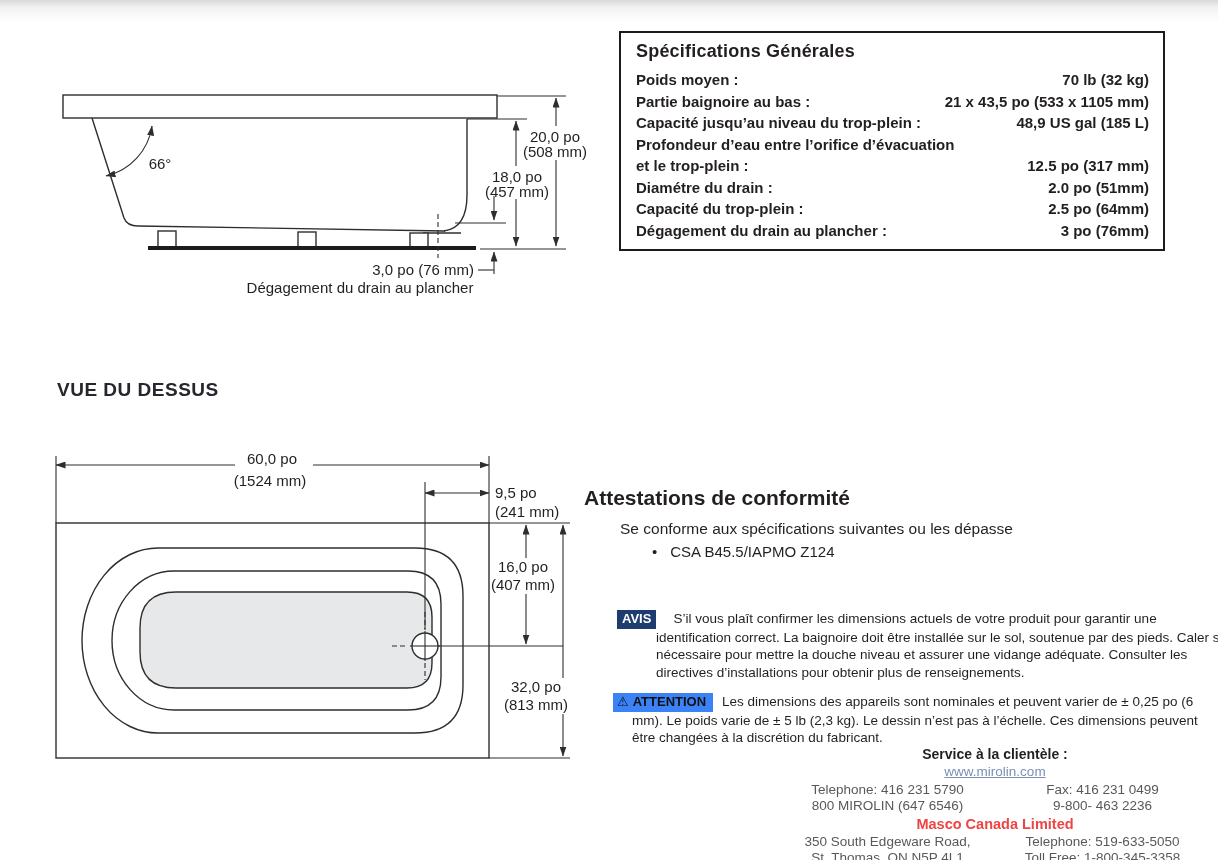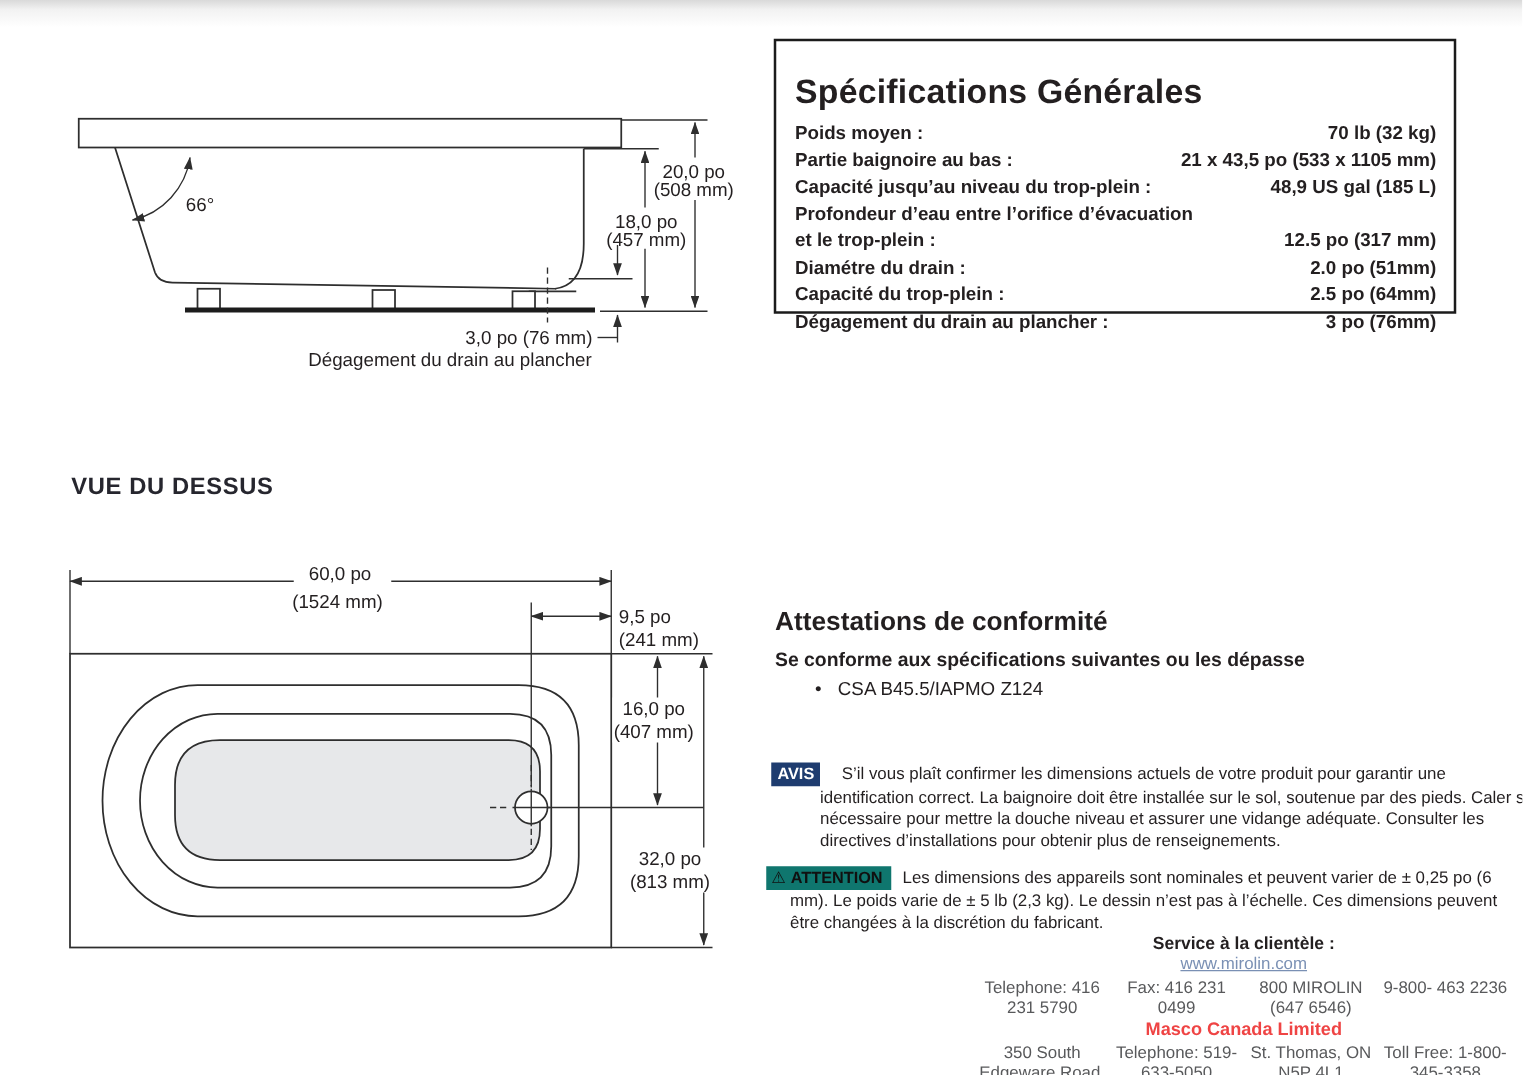--- a/index.html
+++ b/index.html
@@ -11,21 +11,21 @@
     position:absolute; left:0; top:0; width:100%; height:22px;
     background:linear-gradient(to bottom, #d9d9d9 0%, #f2f2f2 35%, #ffffff 100%);
   }
 
   
   .spec-box {
     position:absolute; left:619px; top:31px; width:546px; height:220px;
     border:2px solid #1b1b1b; box-sizing:border-box; background:#fff;
     padding:7px 14px 0 15px;
   }
-  .spec-title { font-size:27px; font-weight:bold; letter-spacing:0.2px; margin:18px 0 7px 0; }
+  .spec-title { font-size:18px; font-weight:bold; letter-spacing:0.2px; margin:1px 0 7px 0; }
   .spec-row {
     display:flex; justify-content:space-between; align-items:flex-end;
     font-size:15px; font-weight:bold; line-height:21.5px;gap:44px;
   }
   .spec-row .lbl { white-space:pre-line; }
   .spec-row .val { white-space:nowrap; padding-left:10px; }
 
   
   svg.drawing { position:absolute; overflow:visible; }
   svg.side { left:40px; top:80px; }
@@ -38,54 +38,54 @@
   .dash2{ stroke-dasharray:5 3; }
   .grayfill { fill:#e7e8ea; stroke:#2e2e2e; stroke-width:1.4; }
   .mask { fill:#ffffff; }
 
   .vue-heading {
     position:absolute; left:57px; top:379px;
     font-size:19px; font-weight:bold; letter-spacing:0.5px; color:#26262e;
   }
 
   
-  .attest-title { position:absolute; left:620px; top:486px; font-size:21px; font-weight:bold; }
-  .attest-sub   { position:absolute; left:620px; top:520px; font-size:15.5px; font-weight:bold; }
+  .attest-title { position:absolute; left:584px; top:486px; font-size:21px; font-weight:bold; }
+  .attest-sub   { position:absolute; left:620px; top:520px; font-size:15.5px; font-weight:normal; }
   .attest-item  { position:absolute; left:652px; top:543px; font-size:15px; }
   .attest-item .blt { display:inline-block; margin-right:13px; }
 
   
   .avis {
     position:absolute; left:617px; top:596px; width:576px;
     font-size:13.5px; line-height:17.6px;
     padding-left:39px; text-indent:-39px;
   }
   .badge-avis {
     display:inline-block; text-indent:0; background:#1e3c6f; color:#ffffff;
     font-weight:bold; font-size:13px; line-height:16px; padding:1px 5px 2px 5px;
     margin-right:17px;
   }
   .attention {
     position:absolute; left:613px; top:679px; width:586px;
     font-size:13.5px; line-height:17.6px;
     padding-left:19px; text-indent:-19px;
   }
   .badge-attn {
-    display:inline-block; text-indent:0; background:#0f766e; color:#101010;
+    display:inline-block; text-indent:0; background:#3b82f6; color:#101010;
     font-weight:bold; font-size:13px; line-height:16px; padding:1px 7px 2px 4px;
     margin-right:9px;
   }
   .warn-ico { font-weight:normal; margin-right:4px; }
 
   
   .contact { position:absolute; left:780px; top:746px; width:430px; text-align:center; }
   .c-bold  { font-size:14px; font-weight:bold; line-height:16px; color:#231f20; }
   .c-link  { font-size:13.5px; line-height:16px; color:#7a90b4; text-decoration:underline; cursor:pointer; }
   .c-grid  {
-    display:grid; grid-template-columns:1fr 1fr 1fr 1fr;
+    display:grid; grid-template-columns:1fr 1fr;
     color:#58595b; font-size:13.5px; line-height:16px; margin-top:2px;
   }
   .c-company { font-size:14.5px; font-weight:bold; line-height:16px; margin-top:2px; color:#ef4444; }
 </style>
 </head>
 <body>
 
 <div class="page">
   <div class="top-shade"></div>
 

